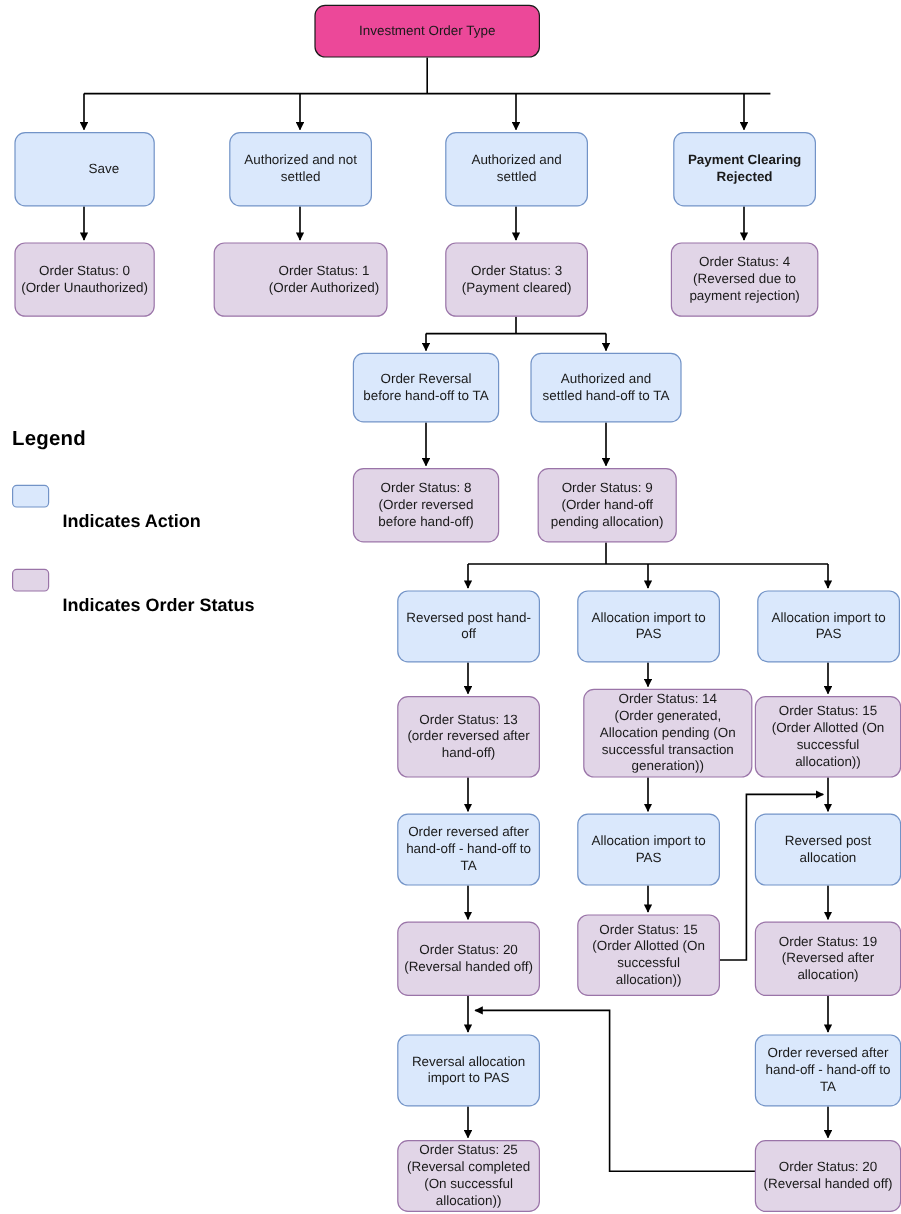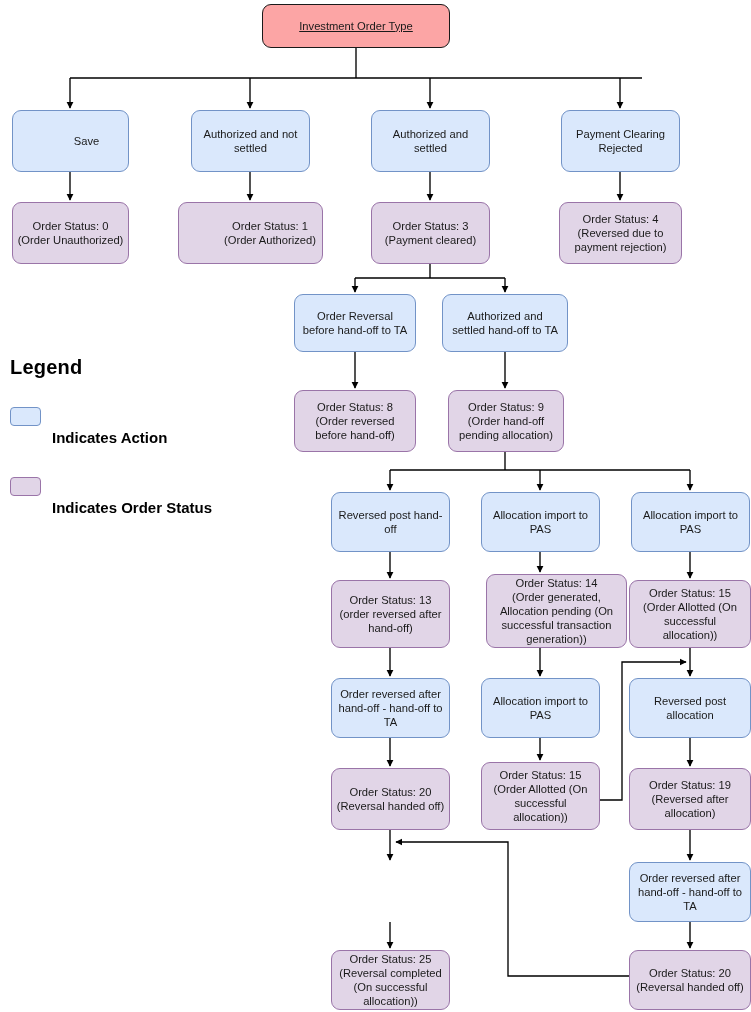--- a/index.html
+++ b/index.html
@@ -33,40 +33,39 @@
     text-align: center;
     border-radius: 9px;
     font-size: 11.2px;
     line-height: 14.2px;
     color: #1a1a1a;
     padding: 2px 4px;
     white-space: pre-line;
     z-index: 2;
   }
   .node.root {
-    background: #fca5a5;
+    background: #ec4899;
     border: 1.2px solid #1a1a1a;
-    text-decoration: underline;
   }
   .node.action {
     background: #dae8fc;
     border: 1.2px solid #7293c7;
   }
   .node.status {
     background: #e1d5e7;
     border: 1.2px solid #9a74a8;
   }
   #legend {
     position: absolute;
     left: 10px;
     top: 356px;
     z-index: 3;
   }
   #legend .legend-title {
-    font-size: 20px;
+    font-size: 17px;
     font-weight: bold;
     color: #000000;
     margin: 0 0 7px 0;
     letter-spacing: 0.2px;
   }
   #legend .legend-row {
     display: flex;
     align-items: center;
     margin-bottom: 10px;
   }
@@ -157,21 +156,21 @@
     </g>
   </svg>
 
   <div class="node root" style="left:262px; top:4px; width:188px; height:44px;">Investment Order Type</div>
 
   <div class="node action" style="left:12px; top:110px; width:117px; height:62px;padding-left:36px;">Save</div>
   <div class="node action" style="left:191px; top:110px; width:119px; height:62px;">Authorized and not
 settled</div>
   <div class="node action" style="left:371px; top:110px; width:119px; height:62px;">Authorized and
 settled</div>
-  <div class="node action" style="left:561px; top:110px; width:119px; height:62px;">Payment Clearing
+  <div class="node action" style="left:561px; top:110px; width:119px; height:62px;font-weight:bold;">Payment Clearing
 Rejected</div>
 
   <div class="node status" style="left:12px; top:202px; width:117px; height:62px;">Order Status: 0
 (Order Unauthorized)</div>
   <div class="node status" style="left:178px; top:202px; width:145px; height:62px;padding-left:43px;">Order Status: 1
 (Order Authorized)</div>
   <div class="node status" style="left:371px; top:202px; width:119px; height:62px;">Order Status: 3
 (Payment cleared)</div>
   <div class="node status" style="left:559px; top:202px; width:123px; height:62px;">Order Status: 4
 (Reversed due to
@@ -220,20 +219,22 @@
   <div class="node status" style="left:331px; top:768px; width:119px; height:62px;">Order Status: 20
 (Reversal handed off)</div>
   <div class="node status" style="left:481px; top:762px; width:119px; height:68px;">Order Status: 15
 (Order Allotted (On
 successful
 allocation))</div>
   <div class="node status" style="left:629px; top:768px; width:122px; height:62px;">Order Status: 19
 (Reversed after
 allocation)</div>
 
+  <div class="node action" style="left:331px; top:862px; width:119px; height:60px;">Reversal allocation
+import to PAS</div>
   <div class="node action" style="left:629px; top:862px; width:122px; height:60px;">Order reversed after
 hand-off -  hand-off to
 TA</div>
 
   <div class="node status" style="left:331px; top:950px; width:119px; height:60px;">Order Status: 25
 (Reversal completed
 (On successful
 allocation))</div>
   <div class="node status" style="left:629px; top:950px; width:122px; height:60px;">Order Status: 20
 (Reversal handed off)</div>

